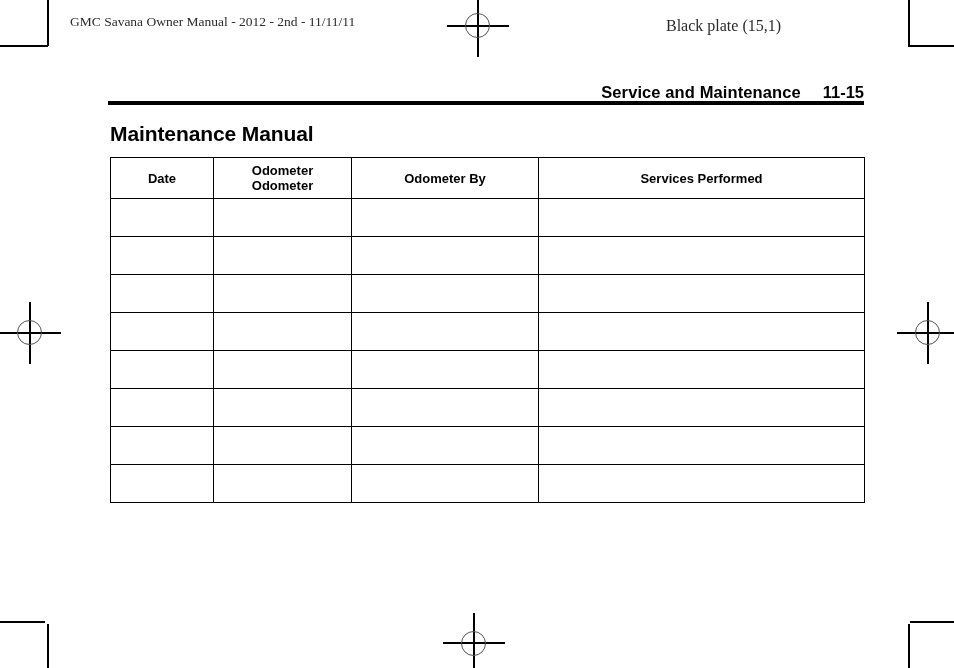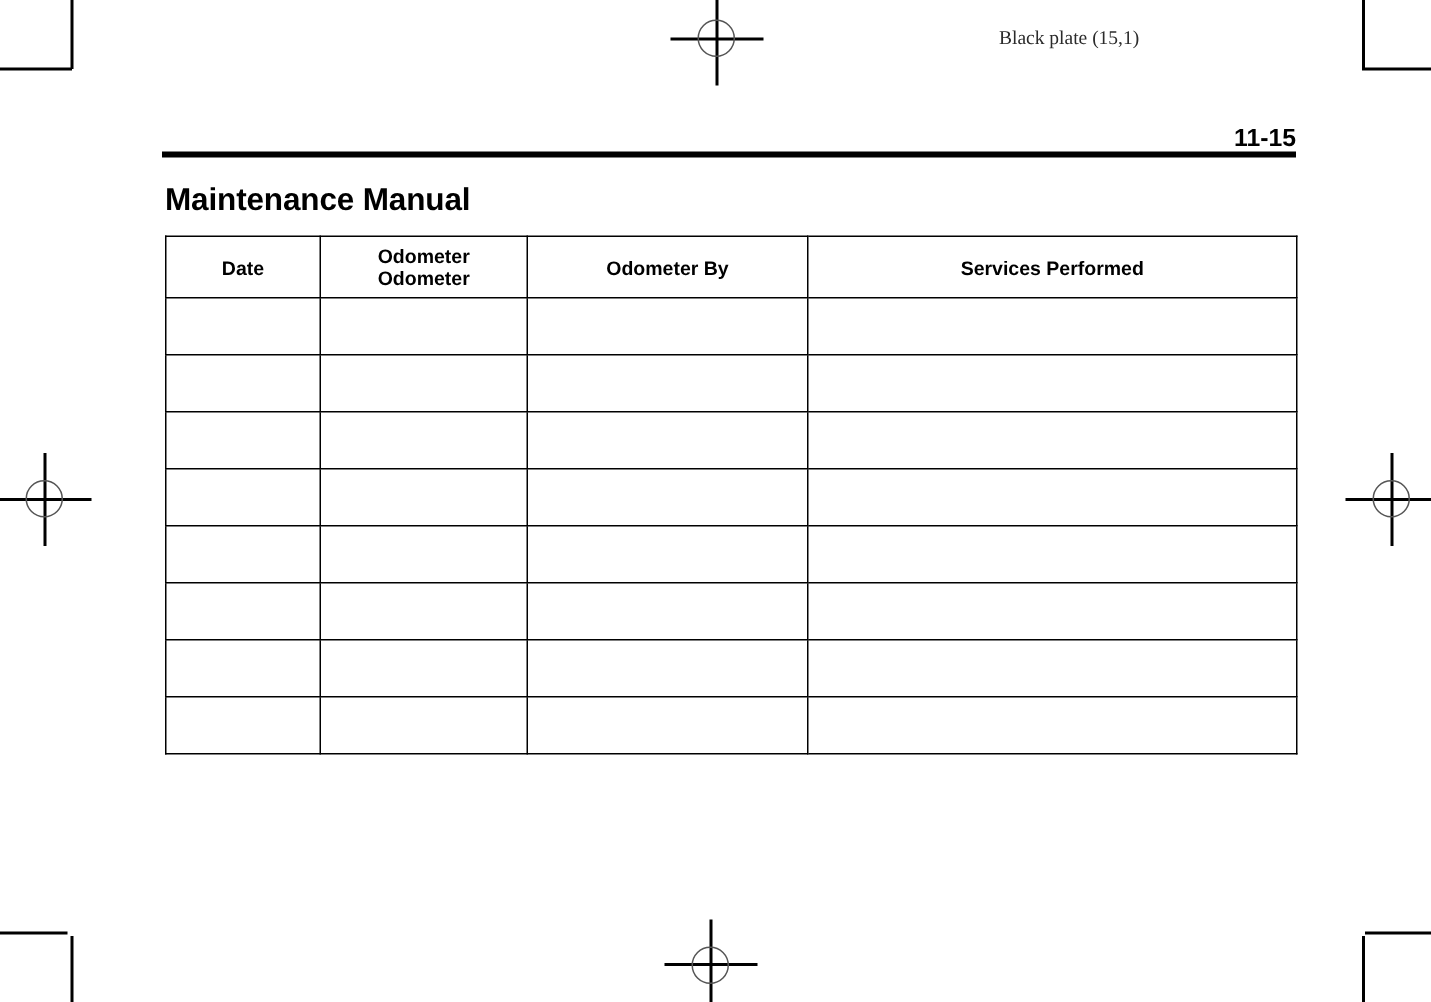--- a/index.html
+++ b/index.html
@@ -80,21 +80,21 @@
     position: absolute;
     left: 0;
     top: 0;
     white-space: nowrap;
   }
   .page-header .plate-id {
     position: absolute;
     left: 596px;
     top: 3px;
     white-space: nowrap;
-    font-size: 13px;
+    font-size: 16px;
   }
 
   
   .section-band {
     position: absolute;
     left: 108px;
     top: 80px;
     width: 756px;
     height: 28px;
   }
@@ -204,25 +204,27 @@
     <div class="rm-v"></div>
     <div class="rm-c"></div>
 </div>
 <div class="reg-mark reg-bottom">
   <div class="rm-h"></div>
     <div class="rm-v"></div>
     <div class="rm-c"></div>
 </div>
 
 <div class="page-header">
+  <span class="doc-id">GMC Savana Owner Manual - 2012 - 2nd - 11/11/11</span>
   <span class="plate-id">Black plate (15,1)</span>
 </div>
 
 <div class="section-band">
   <div class="section-row">
+    <span class="section-title">Service and Maintenance</span>
     <span class="section-page">11-15</span>
   </div>
 </div>
 <div class="section-rule"></div>
 
 <div class="content">
 
   <h1 class="doc-heading">Maintenance Manual</h1>
 
 

